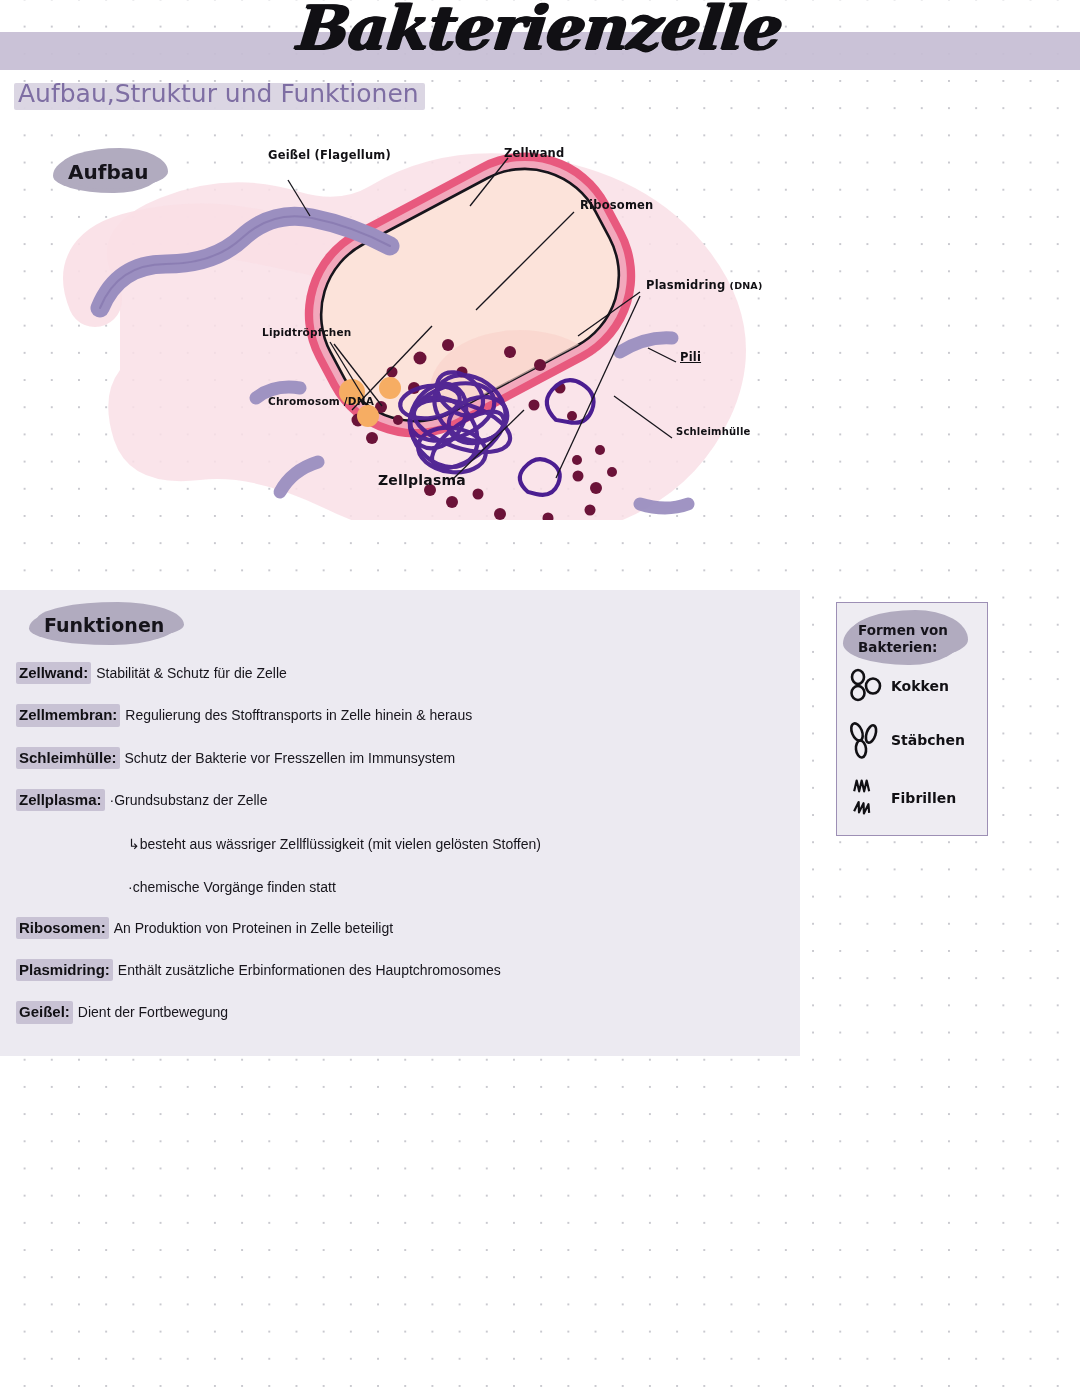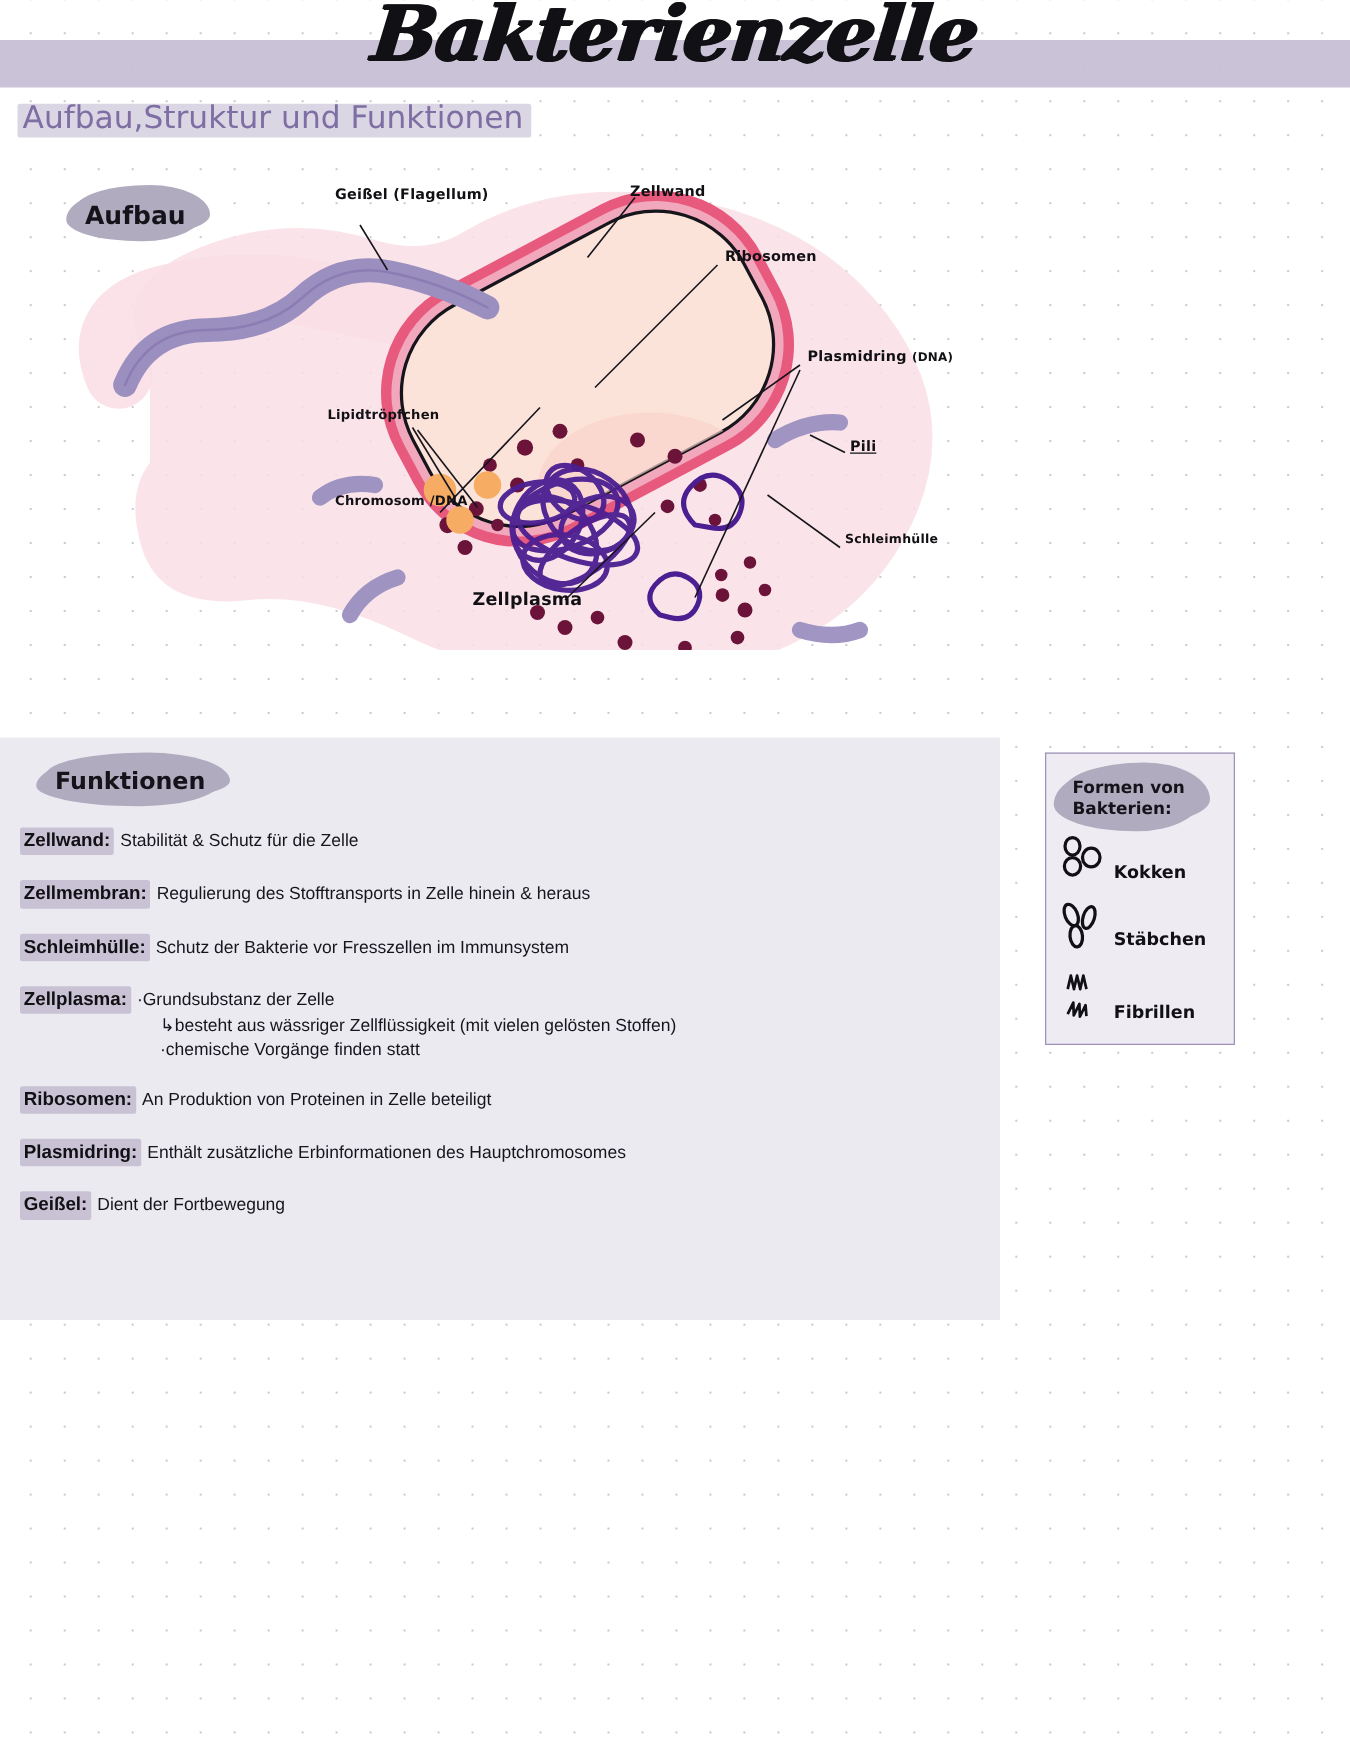--- a/index.html
+++ b/index.html
@@ -80,30 +80,30 @@
 
   .fn-list{position:absolute;left:0;top:662px;width:800px;}
   .fn-row{position:relative;margin-bottom:20px;padding-left:16px;
           font-family:Liberation Sans, sans-serif;line-height:1.35;}
   .term{
     display:inline-block;background:#c8c2d4;color:#111014;
     font-weight:700;font-size:15px;padding:1px 3px;border-radius:2px;
     margin-right:5px;vertical-align:baseline;
   }
   .desc{font-size:14px;color:#17151c;vertical-align:baseline;}
-  .sub{display:block;margin-left:112px;font-size:14px;color:#17151c;}
+  .sub{display:block;margin-left:112px;font-size:14px;color:#17151c;margin-top:24px;}
 
   
   #formsbox{
     position:absolute;left:836px;top:602px;width:150px;height:232px;
     background:#eeecf2;border:1.4px solid #9d8fb5;
   }
   #formsbadge{left:858px;top:622px;}
   #formsbadge .txt{font-size:13.5px;line-height:1.25;font-weight:700;}
-  .form-row{position:absolute;display:flex;align-items:flex-end;gap:9px;left:848px;}
+  .form-row{position:absolute;display:flex;align-items:center;gap:9px;left:848px;}
   .form-label{font-size:14px;color:#111014;font-weight:600;
               font-family:"DejaVu Sans", sans-serif;}
   .shape-ico{width:34px;height:40px;flex:0 0 34px;}
 </style>
 </head>
 <body>
 
 <div id="page">
 
   <div class="title-bar"></div>

